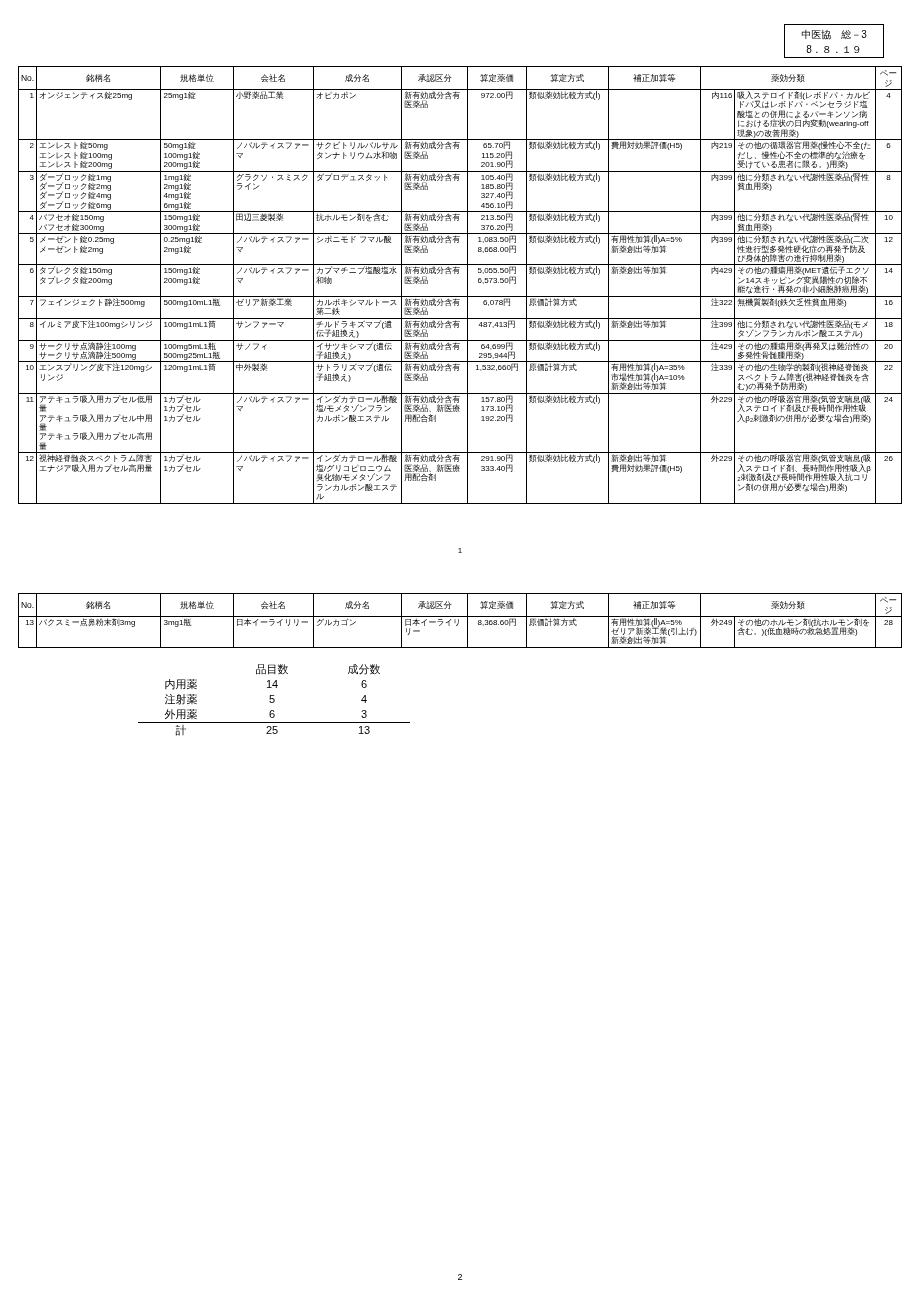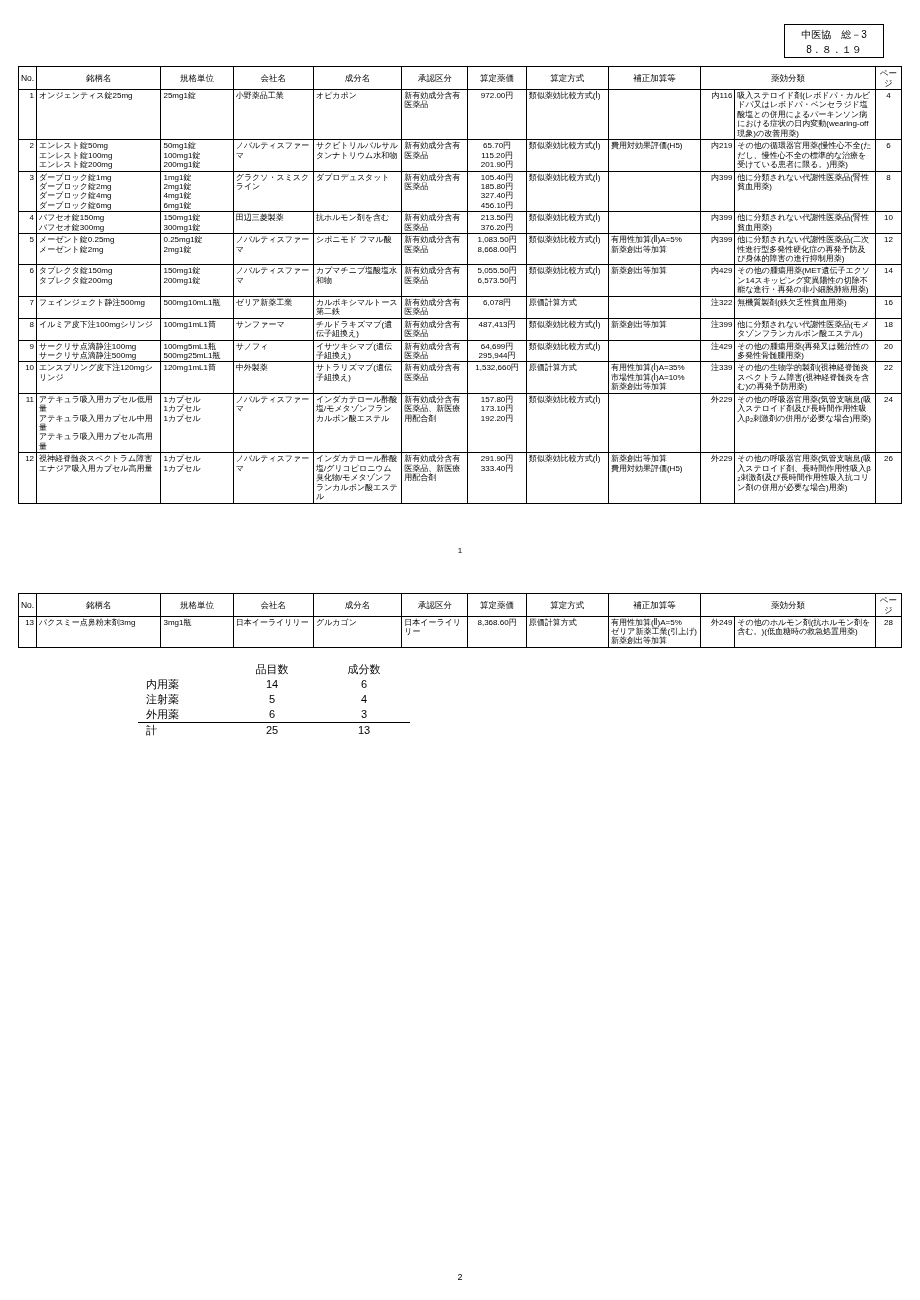--- a/index.html
+++ b/index.html
@@ -103,21 +103,21 @@
     font-size: 11px;
     margin-top: 14px;
     margin-left: 120px;
   }
   table.summary td {
     padding: 0 8px;
     text-align: center;
     height: 13px;
   }
   table.summary td.label {
-    text-align: left;
+    text-align: center;
     width: 70px;
     padding-right: 10px;
   }
   table.summary .hdr td { border-bottom: none; }
   table.summary tr.total td { border-top: 1px solid #000; }
   table.summary td.colnum { width: 76px; }
 
   .bottom-page {
     position: absolute;
     bottom: 18px;

